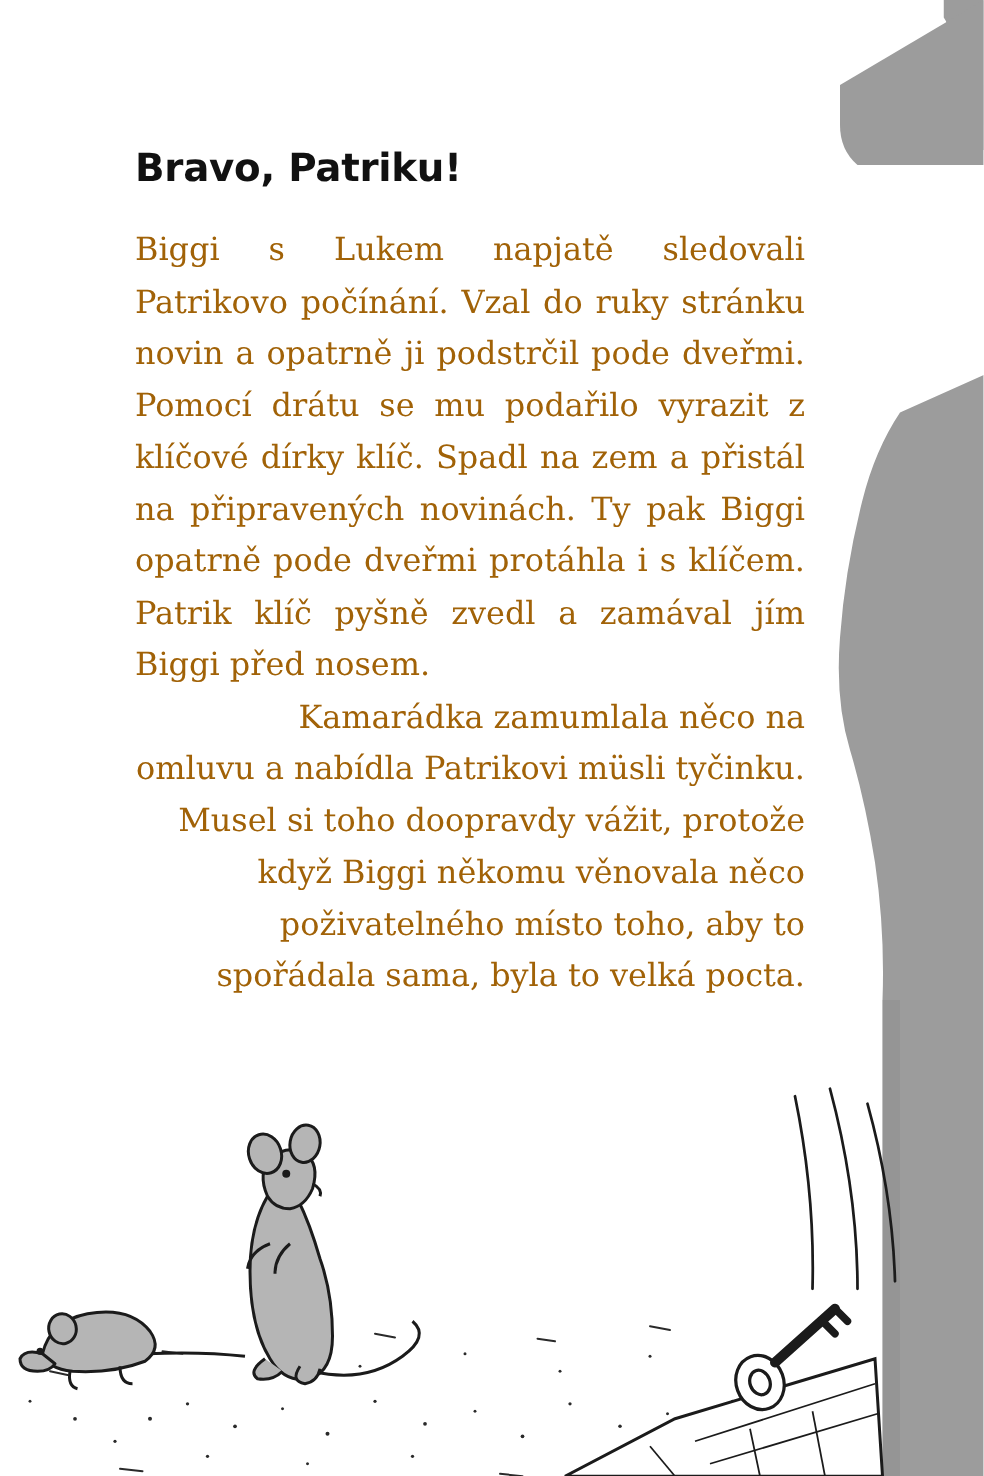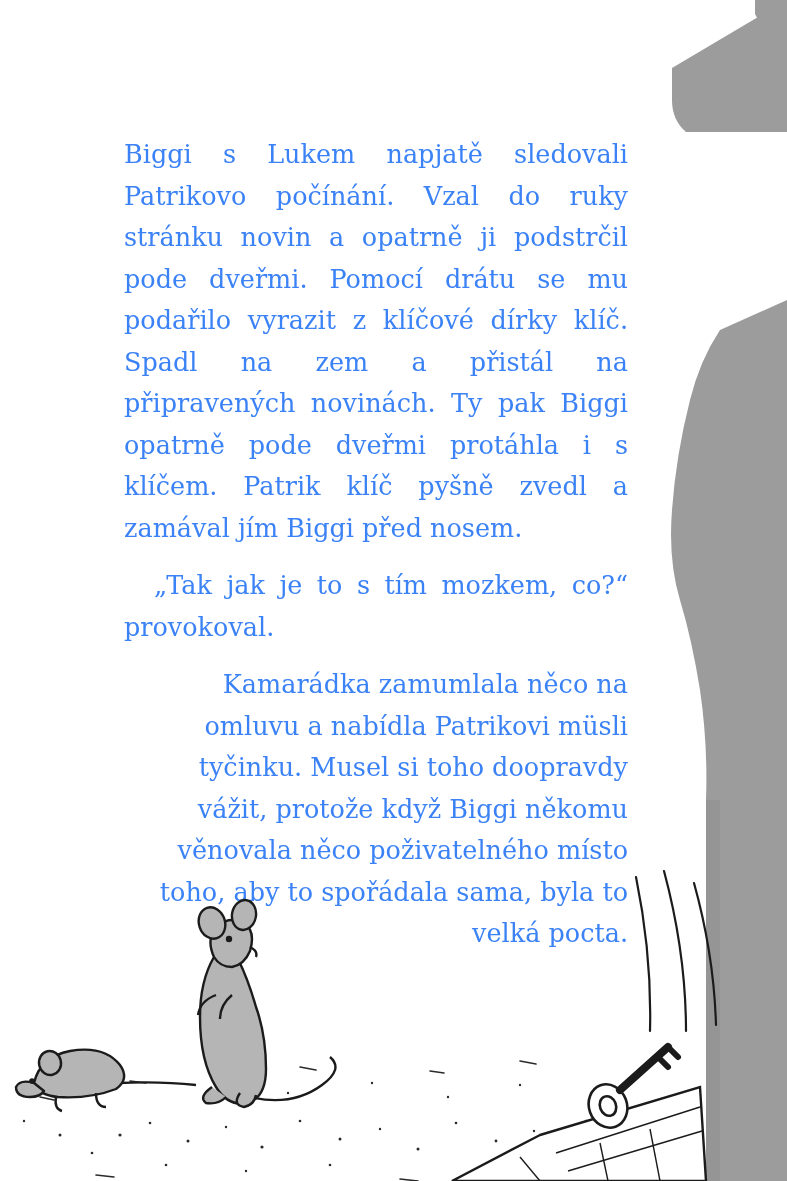--- a/index.html
+++ b/index.html
@@ -35,24 +35,24 @@
   .chapter-title {
     font-family: "DejaVu Sans", sans-serif;
     font-weight: bold;
     font-size: 31px;
     line-height: 1.1;
     color: #111111;
     margin: 0 0 28px 0;
     letter-spacing: -0.2px;
   }
   .body-text p {
-    margin: 16px;
+    margin: 0;
     font-size: 25.5px;
     line-height: 41.5px;
-    color: #3b82f6;
+    color: #a16207;
     text-align: justify;
     text-justify: inter-word;
     -webkit-hyphens: manual;
     hyphens: manual;
   }
   .body-text p.indent {
     text-indent: 30px;
   }
   .body-text p.last {
     text-align: right;
@@ -91,24 +91,24 @@
     <path d="M742 430
              Q716 470 712 520
              Q708 570 722 610
              Q736 650 740 700
              L787 700 L787 420 Z" fill="#ffffff" opacity="0"></path>
 
     <path d="M706 800 L720 800 L720 1181 L706 1181 Z" fill="#8f8f8f" opacity="0.45"></path>
   </svg>
 
   <div class="content">
+    <h1 class="chapter-title">Bravo, Patriku!</h1>
 
     <div class="body-text">
       <p>Biggi s Lukem napjatě sledovali Patrikovo počínání. Vzal do ruky stránku novin a opatrně ji podstrčil pode dveřmi. Pomocí drátu se mu podařilo vyrazit z klíčové dírky klíč. Spadl na zem a přistál na připravených novinách. Ty pak Biggi opatrně pode dveřmi protáhla i s klíčem. Patrik klíč pyšně zvedl a zamával jím Biggi před nosem.</p>
-      <p class="indent">„Tak jak je to s tím mozkem, co?“ provokoval.</p>
       <p class="indent last">Kamarádka zamumlala něco na omluvu a nabídla Patrikovi müsli tyčinku. Musel si toho doopravdy vážit, protože když Biggi někomu věnovala něco poživatelného místo toho, aby to spořádala sama, byla to velká pocta.</p>
     </div>
   </div>
 
   <svg class="illustration" width="787" height="346" viewBox="0 0 787 346" aria-hidden="true">
 
     <g stroke="#1b1b1b" fill="none" stroke-width="2.2" stroke-linecap="round">
       <path d="M636 42 Q652 120 650 196"></path>
       <path d="M664 36 Q686 118 686 196"></path>
       <path d="M694 48 Q714 120 716 190"></path>

